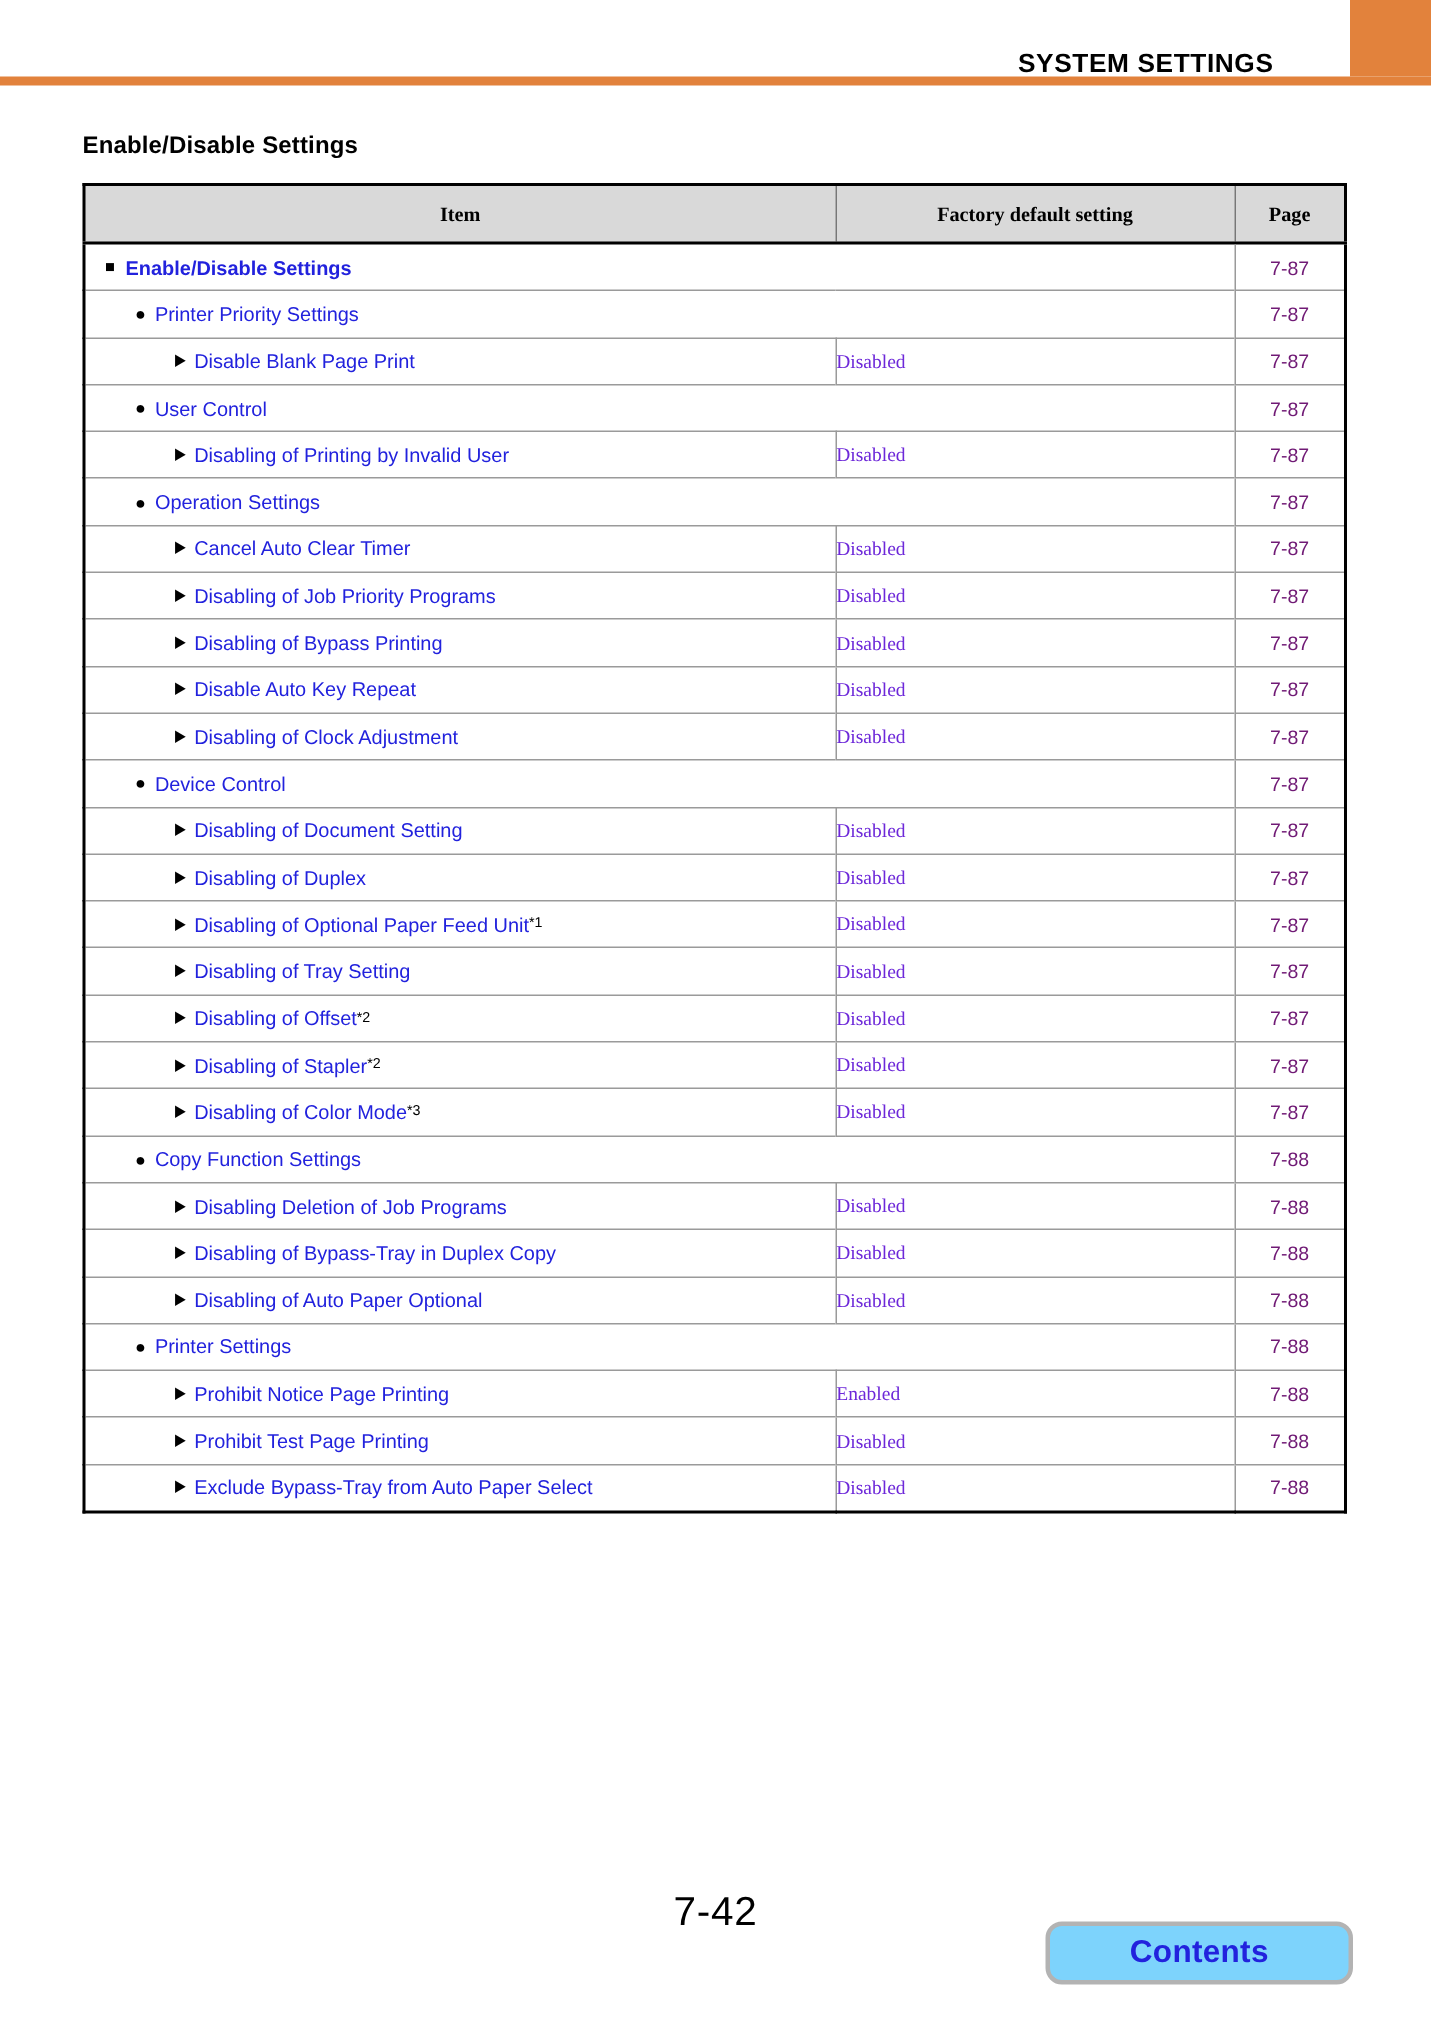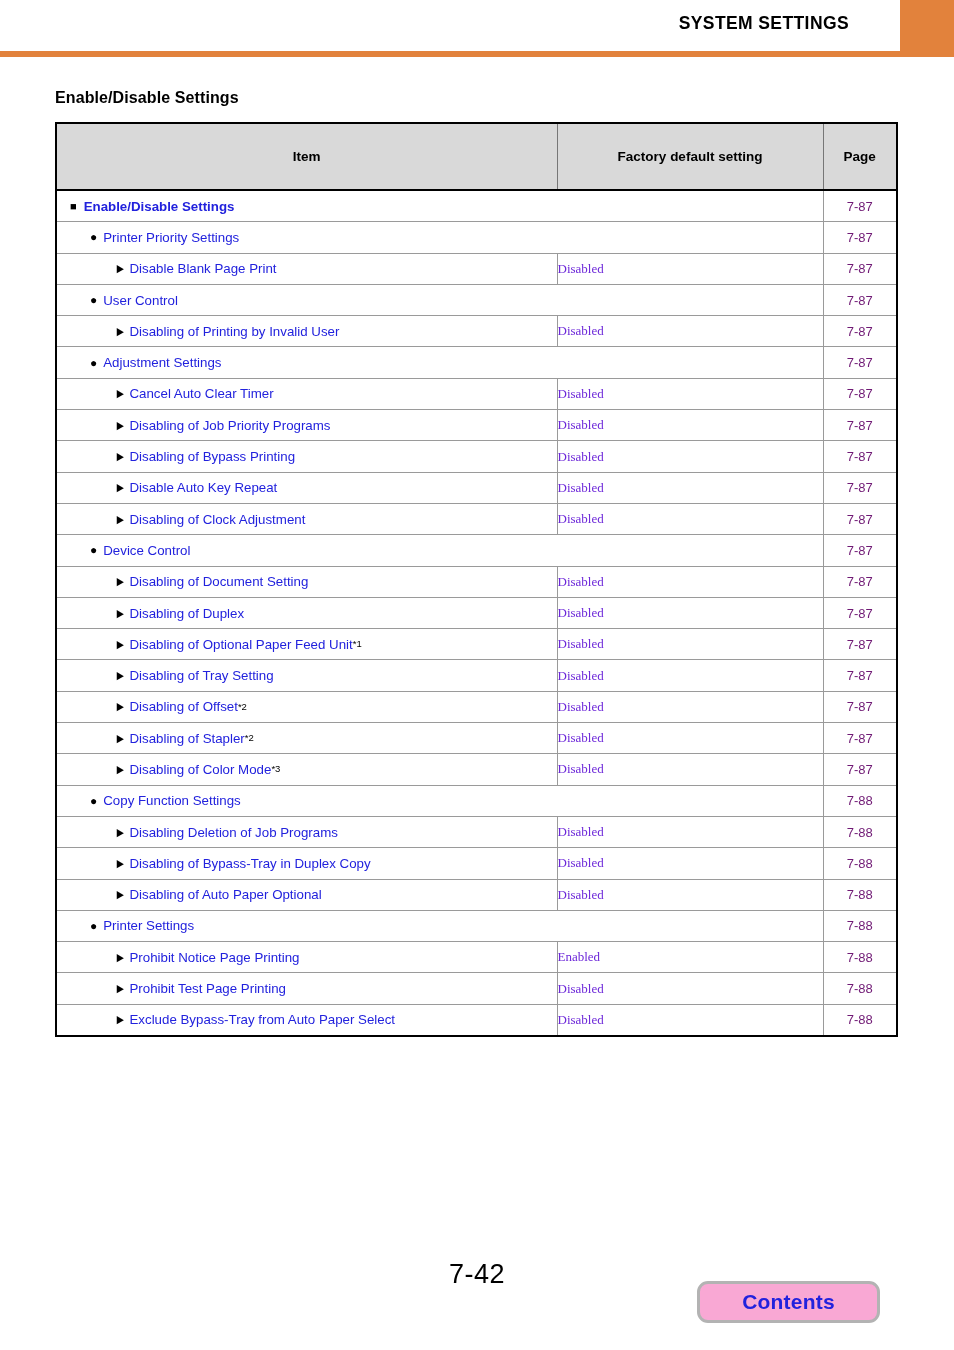--- a/index.html
+++ b/index.html
@@ -20,21 +20,21 @@
   .header {
     position: absolute;
     top: 0;
     left: 0;
     width: 954px;
     height: 57px;
   }
   .header-title {
     position: absolute;
     right: 105px;
-    top: 13px;
+    top: 32px;
     font-size: 17.5px;
     font-weight: bold;
     letter-spacing: 0.4px;
     color: #000000;
     white-space: nowrap;
     margin-left: 38px;
   }
   .header-orange-block {
     position: absolute;
     right: 0;
@@ -82,21 +82,22 @@
 
   table.settings th {
     background: #d9d9d9;
     font-size: 13.5px;
     font-weight: bold;
     color: #000;
     height: 33px;
     text-align: center;
     border-right: 1px solid #777;
     border-bottom: 2px solid #000;
-    padding: 16px;
+    padding: 2px;
+    font-family: Liberation Serif, serif;
   }
   table.settings th:last-child { border-right: none; }
 
   table.settings td {
     font-size: 13px;
     height: 30.3px;
     border-top: 1px solid #9a9a9a;
     border-right: 1px solid #9a9a9a;
     padding: 0;
     vertical-align: middle;
@@ -160,25 +161,25 @@
     text-align: center;
     font-size: 27px;
     font-weight: normal;
     color: #000;
     letter-spacing: 0.5px;
   }
   .contents-button {
     position: absolute;
     left: 697px;
     top: 1281px;
-    width: 183px;
+    width: 205px;
     height: 42px;
     border: 3px solid #b3b3b3;
     border-radius: 11px;
-    background: #f9a8d4;
+    background: #7dd3fc;
     box-sizing: border-box;
     display: flex;
     align-items: center;
     justify-content: center;
   }
   .contents-button span {
     font-size: 21px;
     font-weight: bold;
     color: #2222dd;
     letter-spacing: 0.2px;
@@ -254,21 +255,21 @@
               <span class="link">Disabling of Printing by Invalid User</span>
             </div>
           </td>
           <td class="cell-factory">Disabled</td>
           <td class="cell-page">7-87</td>
         </tr>
         <tr>
           <td class="cell-item" colspan="2">
             <div class="item-row lvl2">
               <span class="bullet">●</span>
-              <span class="link">Adjustment Settings</span>
+              <span class="link">Operation Settings</span>
             </div>
           </td>
           <td class="cell-page">7-87</td>
         </tr>
         <tr>
           <td class="cell-item">
             <div class="item-row lvl3">
               <span class="bullet">▶</span>
               <span class="link">Cancel Auto Clear Timer</span>
             </div>

